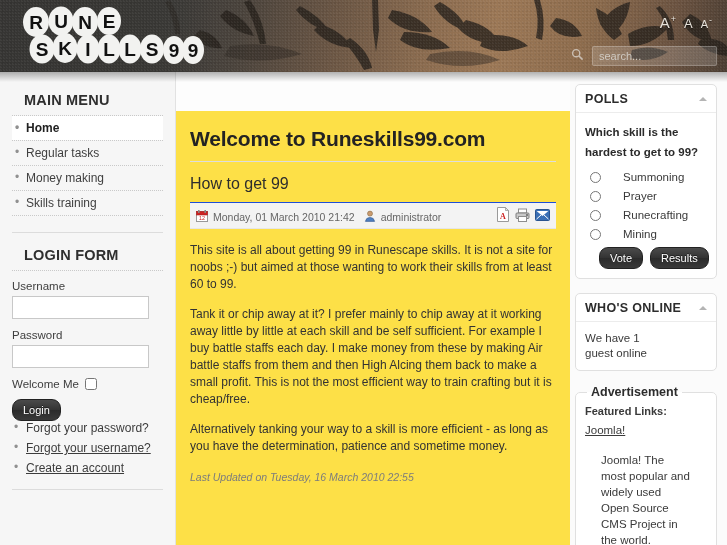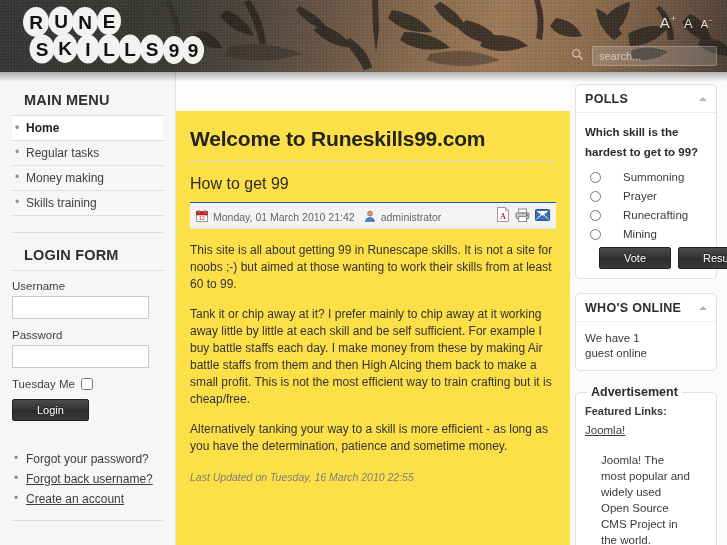--- a/index.html
+++ b/index.html
@@ -178,29 +178,29 @@
   }
   .remember-row input[type=checkbox] {
     width: 12px; height: 12px; margin: 0;
   }
   .btn-dark {
     display: inline-block;
     background: linear-gradient(180deg, #4b4b4b 0%, #333333 50%, #2b2b2b 51%, #3a3a3a 100%);
     border: 1px solid #222;
     color: #ffffff;
     font-size: 11px;
-    padding: 4px 24px;
-    border-radius: 2px;
+    padding: 4px 10px;
+    border-radius: 9px;
     cursor: pointer;
     font-family: "Liberation Sans", sans-serif;
     text-shadow: 0 -1px 0 rgba(0,0,0,.5);
   }
   ul.linklist {
     list-style: none;
-    margin: 31px 0 0 0;
+    margin: 0 0 0 0;
     padding: 0;
   }
   ul.linklist li {
     position: relative;
     padding: 0 0 6px 14px;
     font-size: 12px;
   }
   ul.linklist li::before {
     content: "•";
     position: absolute; left: 2px; top: -1px;
@@ -453,32 +453,32 @@
       <h3 class="mod-title">LOGIN FORM</h3>
       <div class="sb-divider" style="border-top:1px dotted #c9c9c9; margin:6px 0 9px 0;"></div>
 
       <div class="field-label">Username</div>
       <input class="txt-input" type="text" style="">
 
       <div class="field-label">Password</div>
       <input class="txt-input" type="password" style="">
 
       <div class="remember-row">
-        <span>Tuesday Me</span>
+        <span>Welcome Me</span>
         <input type="checkbox" style="">
       </div>
 
       <button class="btn-dark">Login</button>
 
       <ul class="linklist">
         <li>
           <a href="#">Forgot your password?</a>
         </li>
         <li>
-          <a href="#" class="underlined">Forgot back username?</a>
+          <a href="#" class="underlined">Forgot your username?</a>
         </li>
         <li>
           <a href="#" class="underlined">Create an account</a>
         </li>
       </ul>
 
       <div id="sidebar-footline"></div>
     </div>
 
     <div id="content">

